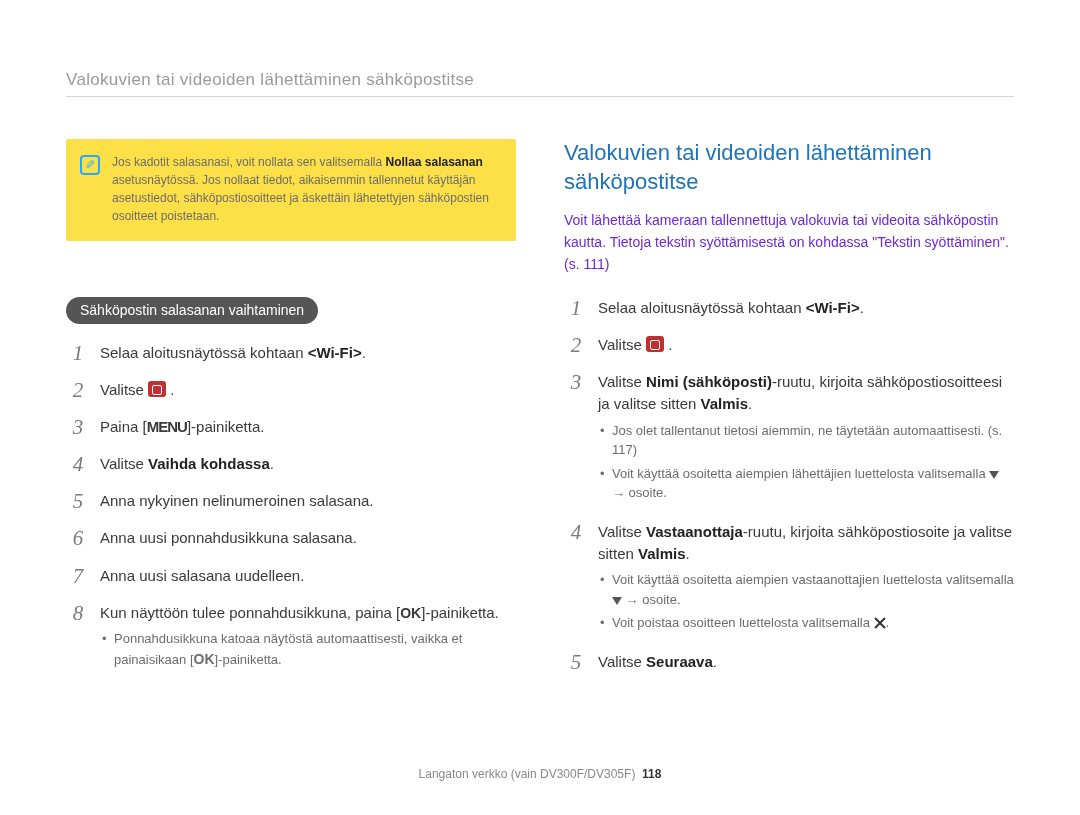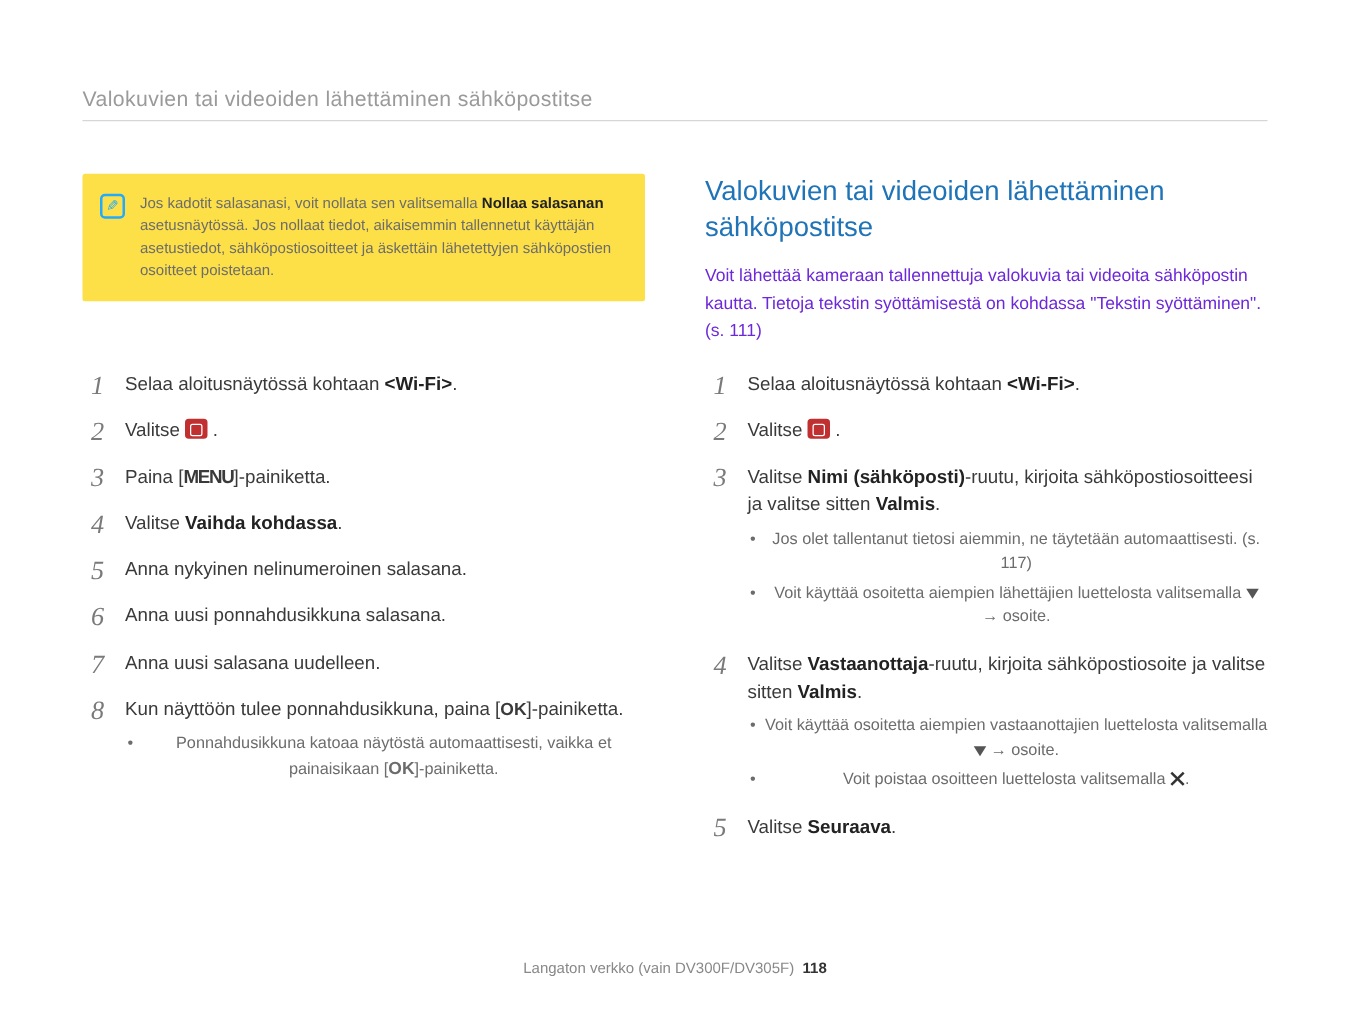--- a/index.html
+++ b/index.html
@@ -14,21 +14,21 @@
   .sub-badge { display: inline-block; background: #555; color: #fff; border-radius: 14px; padding: 5px 14px 6px; font-size: 14px; margin-bottom: 18px; }
   .steps { list-style: none; }
   .step { display: flex; gap: 10px; margin-bottom: 14px; font-size: 15px; line-height: 1.45; color: #3a3a3a; }
   .step-num { font-style: italic; font-family: Georgia, "Times New Roman", serif; font-size: 21px; color: #7a7a7a; flex: 0 0 24px; text-align: center; line-height: 1.1; }
   .step-body { flex: 1 1 auto; }
   .icon-email { display: inline-block; width: 18px; height: 16px; background: #c03030; border-radius: 3px; vertical-align: -2px; position: relative; }
   .icon-email::after { content: ""; position: absolute; left: 4px; top: 4px; width: 8px; height: 8px; border: 1px solid #fff; border-radius: 2px; }
   .icon-menu { font-family: Liberation Sans, sans-serif; font-weight: bold; letter-spacing: -1px; font-size: 15px; vertical-align: 0; }
   .icon-ok { font-weight: bold; font-size: 14px; vertical-align: 0; }
   .bullet { list-style: none; margin-top: 6px; }
-  .bullet li { position: relative; padding-left: 14px; font-size: 13px; color: #6c6c6c; line-height: 1.5; margin-bottom: 4px; text-align: center; }
+  .bullet li { position: relative; padding-left: 14px; font-size: 13px; color: #6c6c6c; line-height: 1.5; margin-bottom: 4px; }
   .bullet li::before { content: "•"; position: absolute; left: 2px; top: 0; }
   .h2-blue { color: #1f73b7; font-size: 22px; font-weight: 400; line-height: 1.3; margin-bottom: 14px; }
   .lead { font-size: 14px; color: #6d28d9; line-height: 1.55; margin-bottom: 22px; }
   .icon-tri { display:inline-block; vertical-align:-1px; width:0; height:0; border-left:5px solid transparent; border-right:5px solid transparent; border-top:8px solid #555; }
   .icon-plus { display:inline-block; vertical-align:-2px; width:12px; height:12px; position:relative; }
   .icon-plus::before, .icon-plus::after { content:""; position:absolute; background:#333; }
   .icon-plus::before { left:5px; top:0; width:2px; height:12px; }
   .icon-plus::after { top:5px; left:0; height:2px; width:12px; }
   .icon-x { display:inline-block; vertical-align:-2px; width:12px; height:12px; position:relative; }
   .icon-x::before, .icon-x::after { content:""; position:absolute; background:#333; width:14px; height:2px; left:-1px; top:5px; }
@@ -49,20 +49,21 @@
     <div class="col">
       <div class="note-box">
         <span class="note-icon"></span>
         <div>
           <span>Jos kadotit salasanasi, voit nollata sen valitsemalla </span><b>Nollaa salasanan</b><span> asetusnäytössä. Jos nollaat tiedot, aikaisemmin tallennetut käyttäjän asetustiedot, sähköpostiosoitteet ja äskettäin lähetettyjen sähköpostien osoitteet poistetaan.</span>
         </div>
       </div>
 
       <div style="height:56px"></div>
 
+      <div class="sub-badge">Sähköpostin salasanan vaihtaminen</div>
 
       <ul class="steps">
         <li class="step">
           <span class="step-num">1</span>
           <span class="step-body">
             <span>Selaa aloitusnäytössä kohtaan </span><b>&lt;Wi-Fi&gt;</b><span>.</span>
           </span>
         </li>
         <li class="step">
           <span class="step-num">2</span>

